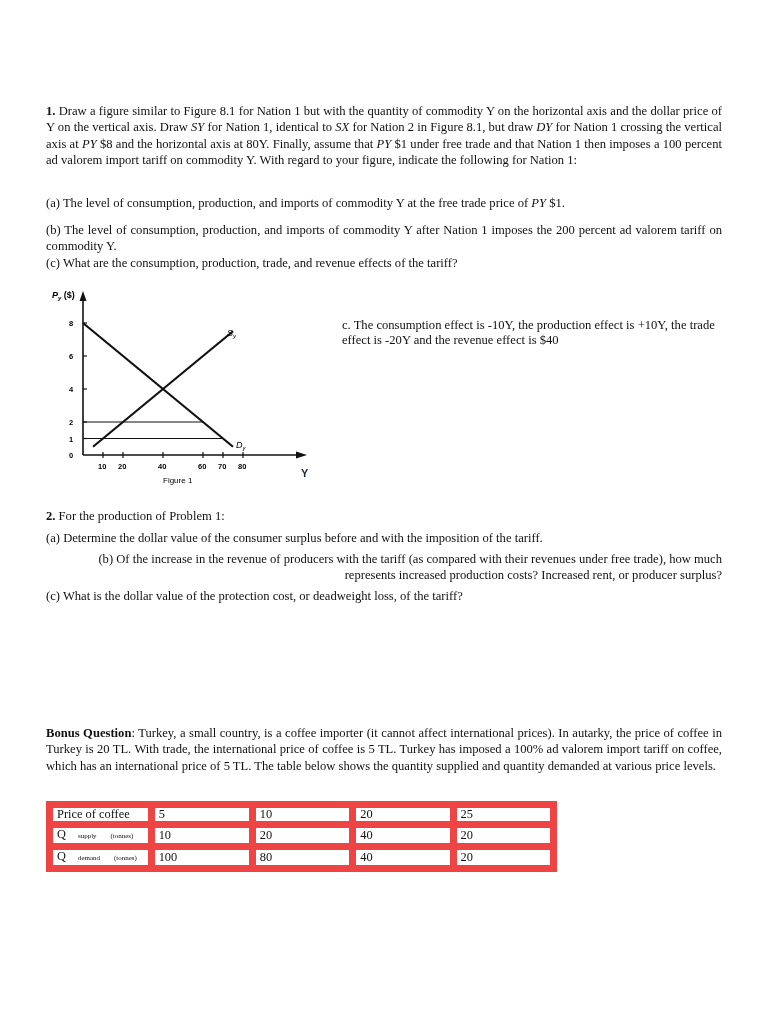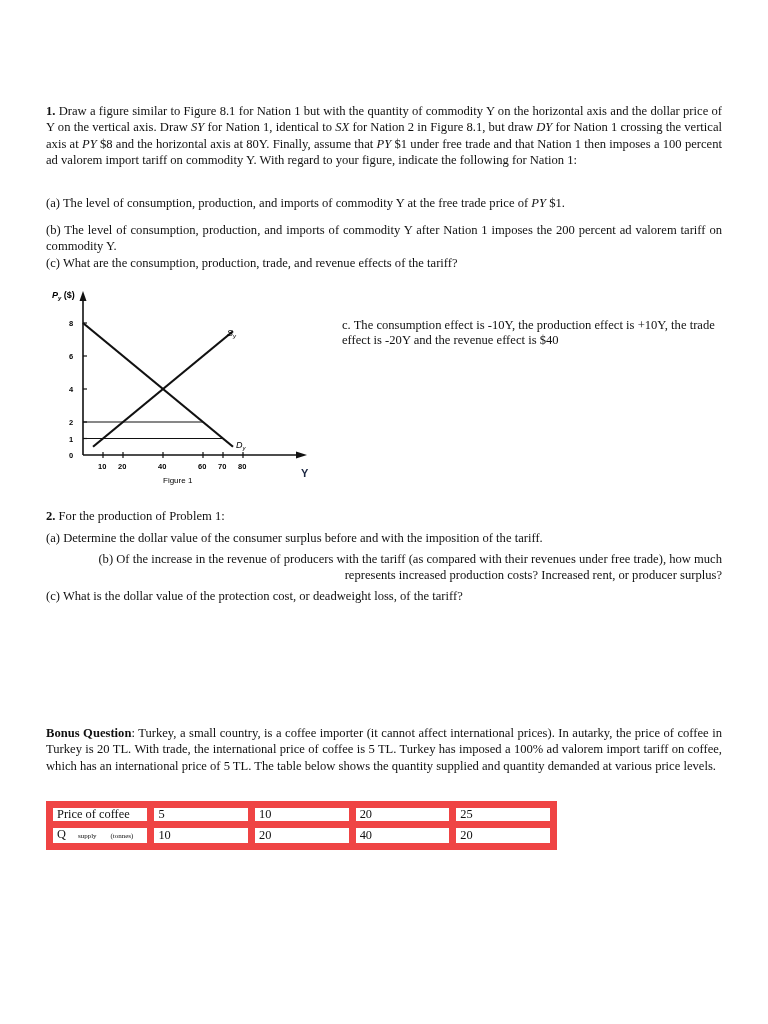--- a/index.html
+++ b/index.html
@@ -106,14 +106,21 @@
         <td class="c">20</td>
         <td class="c">25</td>
       </tr>
       <tr>
         <td class="h"><span>Q</span><span class="sub">supply</span><span class="sub"> (tonnes)</span></td>
         <td class="c">10</td>
         <td class="c">20</td>
         <td class="c">40</td>
         <td class="c">20</td>
       </tr>
+      <tr>
+        <td class="h"><span>Q</span><span class="sub">demand</span><span class="sub"> (tonnes)</span></td>
+        <td class="c">100</td>
+        <td class="c">80</td>
+        <td class="c">40</td>
+        <td class="c">20</td>
+      </tr>
     </tbody>
 </table>
 
 </body></html>

